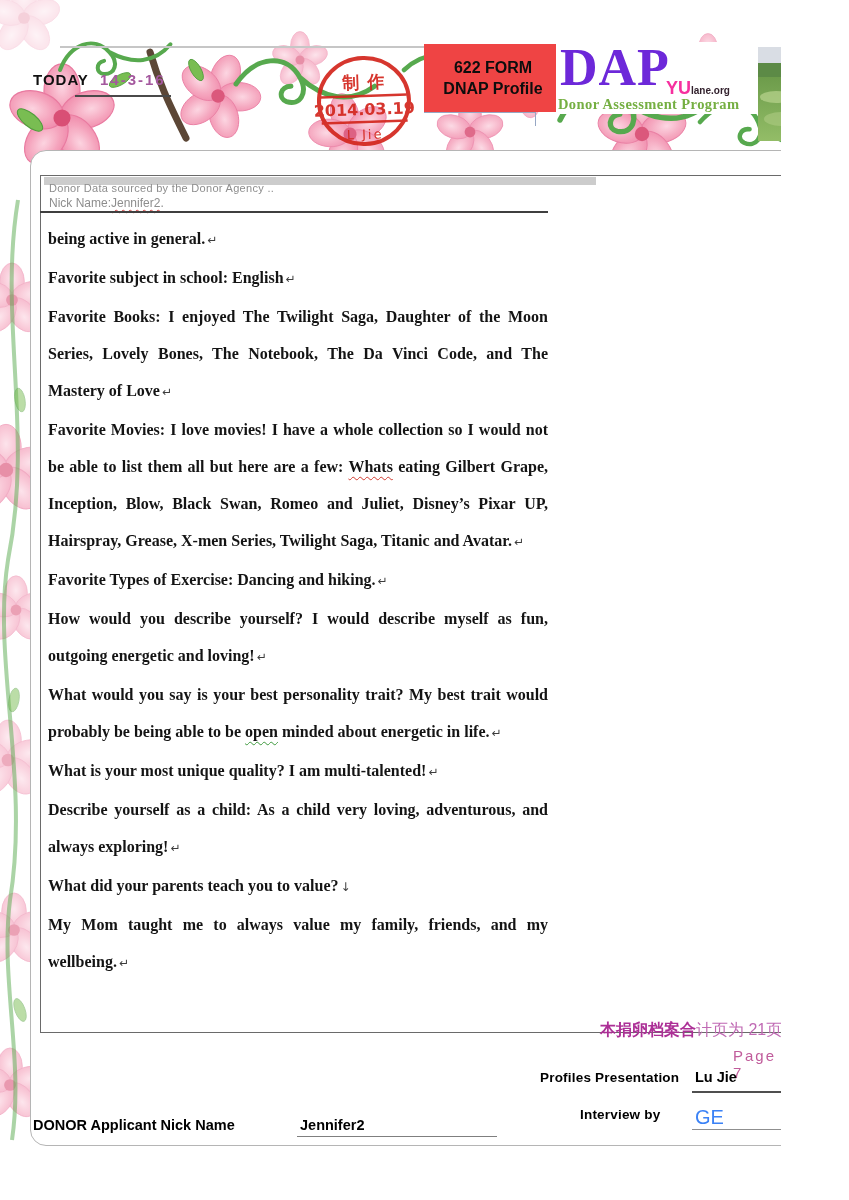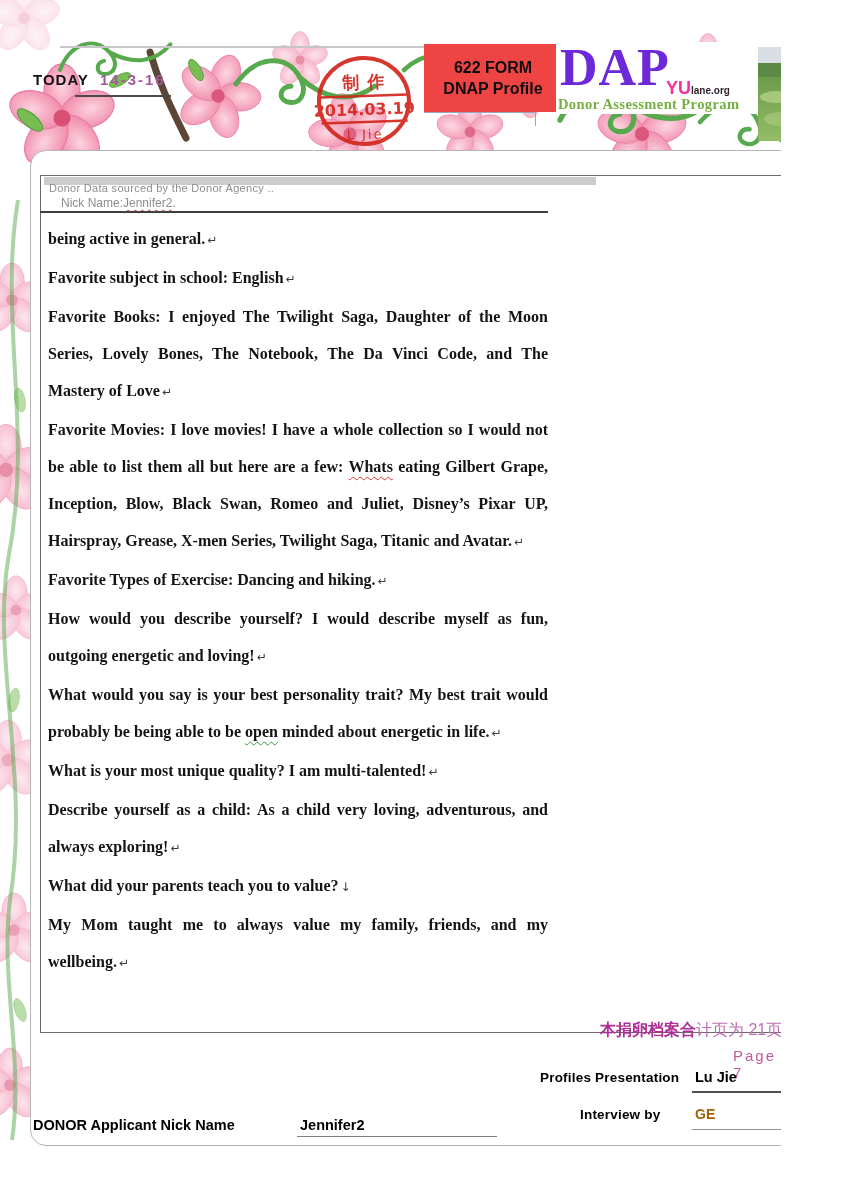--- a/index.html
+++ b/index.html
@@ -37,21 +37,21 @@
   .photo-box { left:758px; top:47px; width:90px; height:94px; }
 
   
   .panel {
     left:30px; top:150px; width:812px; height:996px; background:#ffffff;
     border:1px solid #b5b5b5; border-radius:16px;
   }
   .doc-frame { left:40px; top:175px; width:784px; height:858px; border:1px solid #6a6a6a; background:#fff; }
   .gray-bar { left:44px; top:177px; width:552px; height:8px; background:#cccccc; }
   .agency-line { left:49px; top:182px; font-size:11px; color:#8d8d8d; letter-spacing:0.3px; white-space:nowrap; }
-  .nick-line { left:49px; top:196px; font-size:12px; color:#8d8d8d; white-space:nowrap;margin-left:12px; }
+  .nick-line { left:49px; top:196px; font-size:12px; color:#8d8d8d; white-space:nowrap; }
   .nick-line .wavy-red { text-decoration:underline wavy #d04040 1px; text-underline-offset:2px; }
   .title-rule { left:40px; top:211px; width:508px; height:2px; background:#3f3f3f; }
 
   .doc-body {
     left:48px; top:220px; width:500px;
     font-family:"Liberation Serif", serif; font-weight:bold; font-size:16px;
     line-height:37px; color:#141414; text-align:justify;
   }
   .doc-body p { text-align:justify; text-align-last:left; }
   .doc-body .wavy-red   { text-decoration:underline wavy #d23b2f 1px; text-underline-offset:4px; }
@@ -62,21 +62,21 @@
   .cn-note { left:600px; top:1020px; font-size:16px; white-space:nowrap; }
   .cn-note .b { font-weight:bold; color:#ac2f96; }
   .cn-note .l { color:#c06ab4; }
   .page-label { left:733px; top:1047px; font-size:15px; color:#c05c9b; letter-spacing:2px; }
 
   .pres-label { left:540px; top:1070px; font-weight:bold; font-size:13.5px; color:#000; letter-spacing:0.2px; }
   .pres-value { left:695px; top:1069px; font-weight:bold; font-size:14.5px; color:#000; }
   .pres-underline { left:692px; top:1091px; width:153px; height:2px; background:#4f4f4f; }
 
   .intv-label { left:540px; top:1107px; font-weight:bold; font-size:13.5px; color:#000; letter-spacing:0.2px;margin-left:40px; }
-  .intv-value { left:695px; top:1106px; font-weight:bold; font-size:14px; color:#a16207; }
+  .intv-value { left:695px; top:1106px; font-weight:normal; font-size:20px; color:#3b82f6; }
   .intv-underline { left:692px; top:1129px; width:153px; height:1px; background:#8f8f8f; }
 
   .applicant-label { left:33px; top:1117px; font-weight:bold; font-size:14.5px; color:#000; }
   .applicant-value { left:300px; top:1117px; font-weight:bold; font-size:14.5px; color:#000; }
   .applicant-underline { left:297px; top:1136px; width:200px; height:1px; background:#7f7f7f; }
 
   .corner-tri { left:817px; top:1126px; }
 </style>
 </head>
 <body>

